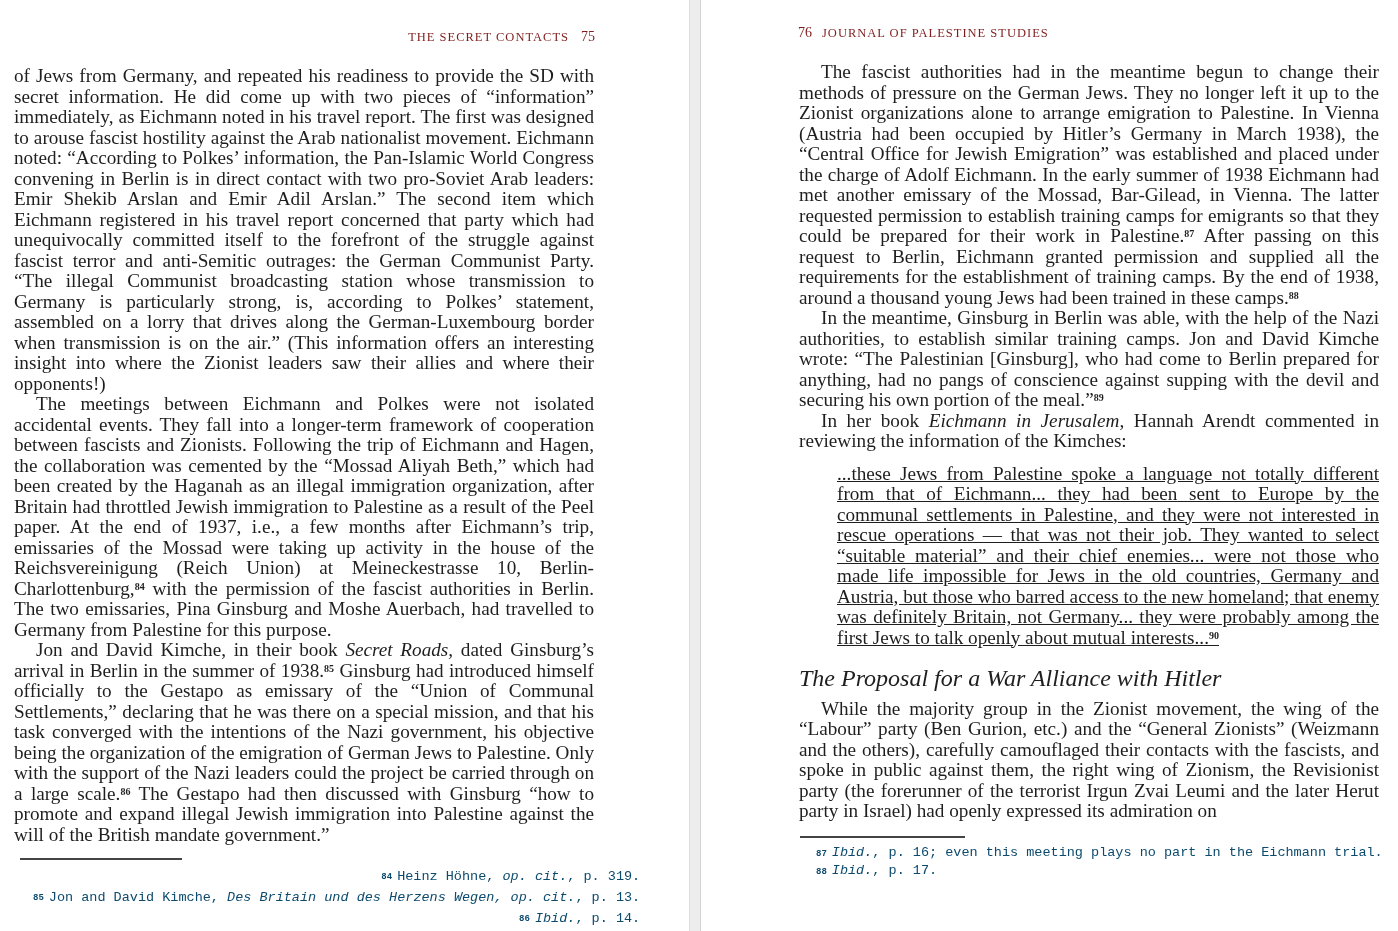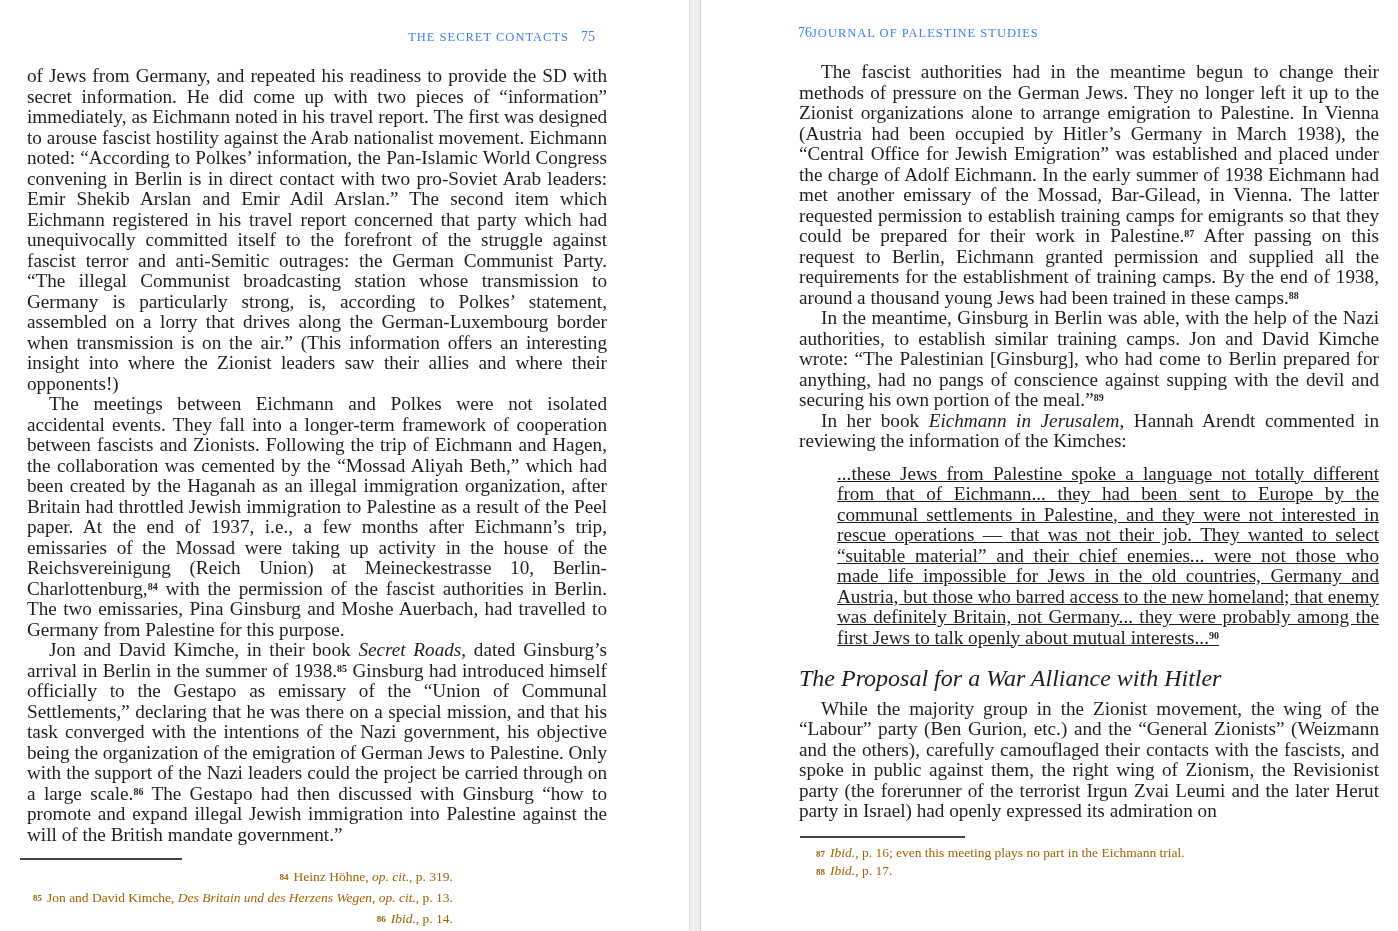--- a/index.html
+++ b/index.html
@@ -11,45 +11,45 @@
   .page { position: absolute; top: 0; height: 931px; background: #ffffff; }
   #page-left { left: 0; width: 689px; }
   #page-right { left: 701px; width: 697px; }
   .gutter {
     position: absolute; left: 689px; top: 0; width: 12px; height: 931px;
     background: #eeeded; border-left: 1px solid #dcdcdc; border-right: 1px solid #d4d4d4;
     box-sizing: border-box;
   }
   .running-head {
     position: absolute; top: 29px; font-size: 12.5px; letter-spacing: 1px;
-    text-transform: uppercase; color: #3b82f6;
+    text-transform: uppercase; color: #7f1d1d;
   }
   #page-left .running-head { right: 94px; }
   #page-right .running-head { left: 97px; top: 25px; }
   .running-head .pg { letter-spacing: 0; font-size: 14px; }
   #page-left .running-head .pg { margin-left: 12px; }
-  #page-right .running-head .pg { margin-right: 0; }
+  #page-right .running-head .pg { margin-right: 10px; }
 
   .body-text {
     position: absolute; font-size: 19.2px; line-height: 20.5px; text-align: justify;
   }
-  #page-left .body-text { left: 27px; top: 66px; width: 580px; }
+  #page-left .body-text { left: 14px; top: 66px; width: 580px; }
   #page-right .body-text { left: 98px; top: 62px; width: 580px; }
   .body-text p { margin: 0; text-indent: 0; }
   .body-text p.indent { text-indent: 22px; }
   .body-text p.cont { text-indent: 0; }
   sup { font-size: 10px; vertical-align: top; position: relative; top: -2px; font-weight: bold; }
   .blockquote { margin: 12px 0 0 38px; text-align: justify; text-decoration: underline; }
   .section-heading { font-style: italic; margin: 20px 0 10px 0; font-size: 24px; }
   .footnote-rule {
     position: absolute; height: 1.5px; background: #444;
   }
   #page-left .footnote-rule { left: 20px; top: 858px; width: 162px; }
   #page-right .footnote-rule { left: 99px; top: 836px; width: 165px; }
-  .footnotes { position: absolute; font-size: 13.5px; line-height: 21px; color: #a16207; }
+  .footnotes { position: absolute; font-size: 13.5px; line-height: 21px; color: #0c4a6e; font-family: Liberation Mono, monospace; }
   #page-left .footnotes { left: 33px; top: 866px; text-align: right; }
   #page-right .footnotes { left: 115px; top: 844px; line-height: 18px; }
   .footnotes .fn { white-space: nowrap; }
   .fn-num { font-size: 9px; vertical-align: top; position: relative; top: 1px; font-weight: bold; margin-right: 5px; }
   i, .it { font-style: italic; }
 </style>
 </head>
 <body>
 
 <div class="page" id="page-left">

